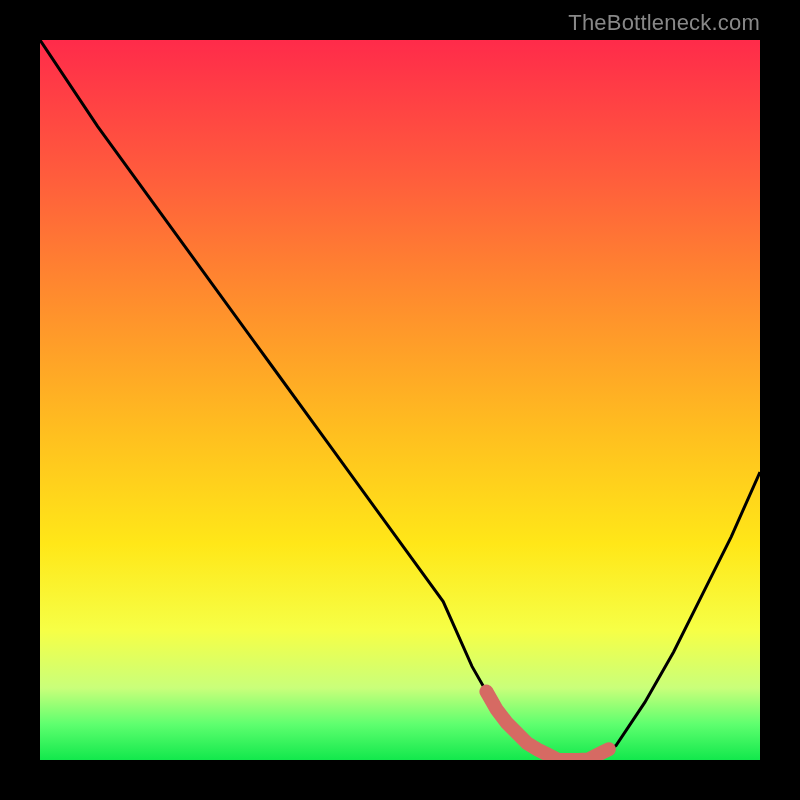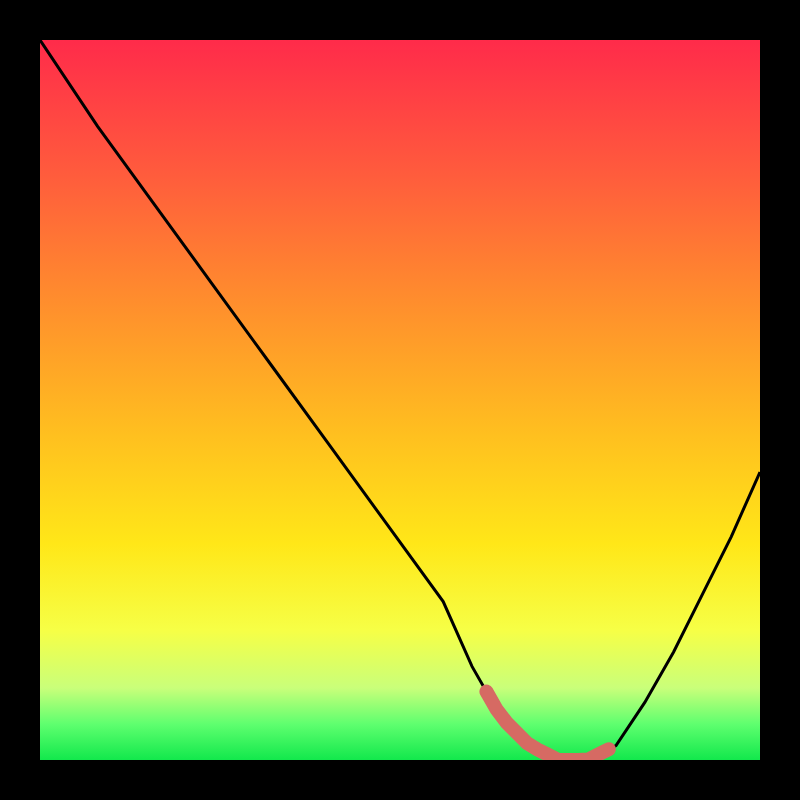--- a/index.html
+++ b/index.html
@@ -62,13 +62,14 @@
 </head>
 <body>
 
 <div class="frame">
   <div class="plot-area">
     <svg class="curve" width="720" height="720" viewBox="0 0 720 720">
       <path d="M0.0 0.0 L57.6 86.4 L115.2 165.6 L172.8 244.8 L230.4 324.0 L288.0 403.2 L345.6 482.4 L403.2 561.6 L432.0 626.4 L460.8 676.8 L489.6 705.6 L518.4 720.0 L547.2 720.0 L576.0 705.6 L604.8 662.4 L633.6 612.0 L662.4 554.4 L691.2 496.8 L720.0 432.0" id="curvePath" stroke="#000" stroke-width="3" fill="none"></path>
       <path class="highlight" d="M446.4 651.6 L456.6 669.4 L466.8 682.8 L477.0 693.0 L487.2 703.2 L497.4 709.5 L507.6 714.6 L517.8 719.7 L528.0 720.0 L538.2 720.0 L548.4 719.4 L558.6 714.3 L568.8 709.2" id="highlightPath"></path>
     </svg>
   </div>
+  <div class="watermark">TheBottleneck.com</div>
 </div>
 
 </body></html>

